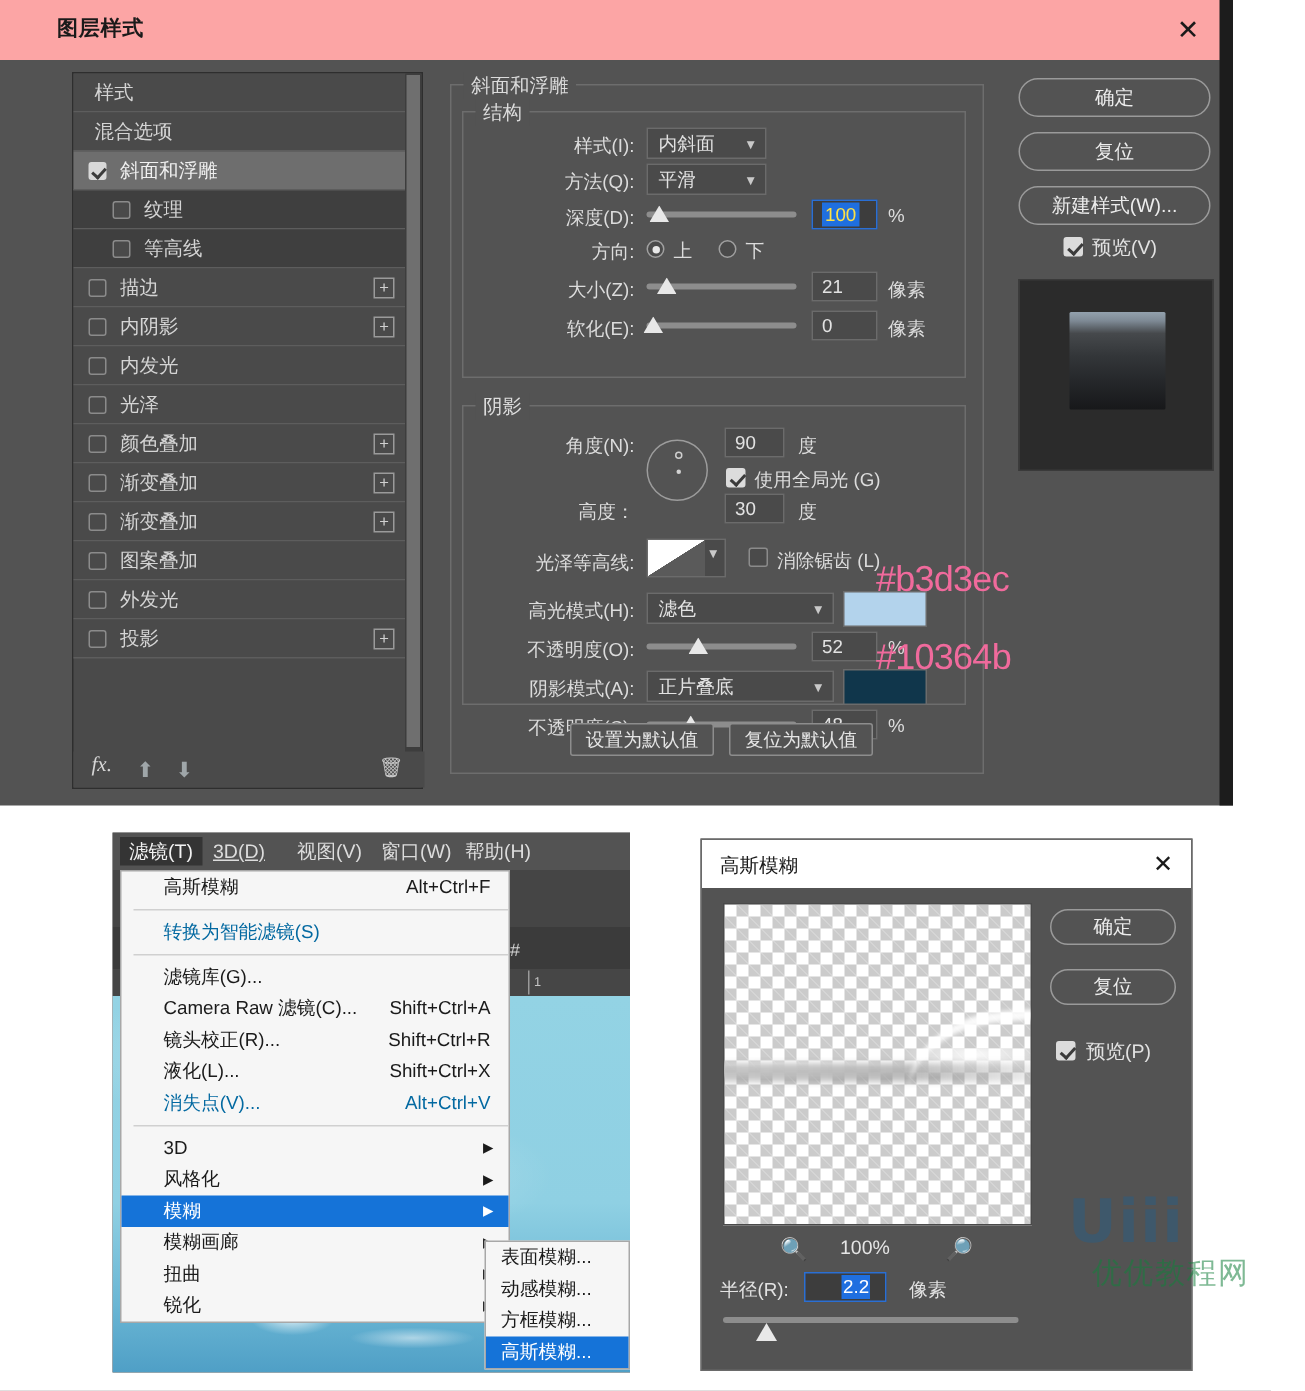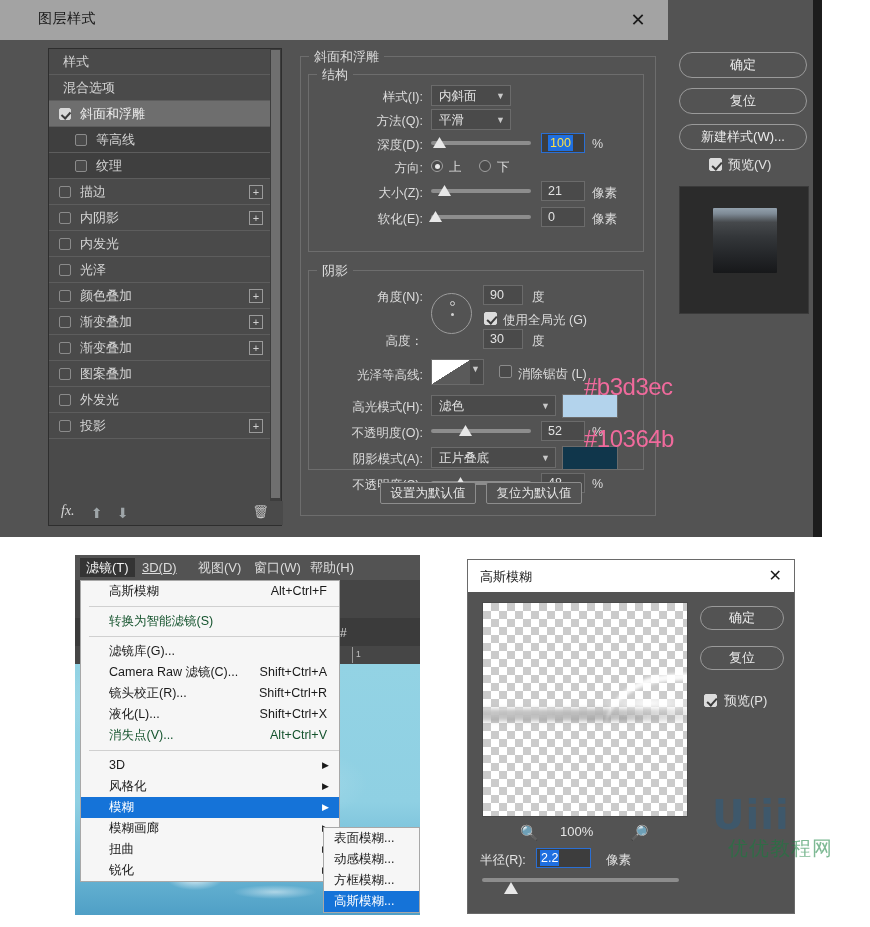--- a/index.html
+++ b/index.html
@@ -11,22 +11,23 @@
     overflow: hidden;
   }
   #root { position: relative; width: 870px; height: 927px; background:#ffffff; }
 
   
   #layer-style-dialog {
     position: absolute; left: 0; top: 0; width: 822px; height: 537px;
     background: #535353;
   }
   .ls-titlebar {
-    position: absolute; left: 0; top: 0; width: 668px; height: 40px;
-    background: #a3a3a3;
+    position: absolute; left: 0; top: 0; width: 822px; height: 40px;
+    background: #fca5a5;
+    font-weight: bold;
   }
   .ls-title {
     position: absolute; left: 38px; top: 10px;
     font-size: 14px; color: #1a1a1a; letter-spacing: .5px;
   }
   .ls-close {
     position: absolute; right: 18px; top: 8px;
     width: 24px; height: 24px; color: #1a1a1a;
     font-size: 18px; line-height: 24px; text-align: center;
     cursor: pointer;
@@ -230,21 +231,21 @@
   .tb-glyph { position:absolute; color:#b9b9b9; font-size:13px; }
 
   #filter-menu {
     position:absolute; left:5px; top:25px; width:260px;
     background:#f6f6f6; border:1px solid #a8a8a8;
   }
   .menu-item {
     position:relative; height:21px; font-size:12.5px; color:#1a1a1a;
     line-height:21px; padding-left:28px; white-space:nowrap;
   }
-  .menu-item.disabled { color:#14532d; }
+  .menu-item.disabled { color:#0369a1; }
   .menu-item.hl { background:#1573d8; color:#ffffff; }
   .menu-item .accel {
     position:absolute; right:12px; top:0; font-size:12.5px;
   }
   .menu-item .sub-arrow {
     position:absolute; right:10px; top:0; font-size:9px;
   }
   .menu-sep { height:1px; background:#d0d0d0; margin:4px 0 4px 8px; }
 
   #blur-submenu {
@@ -294,21 +295,21 @@
   }
   .gb-zoomrow { position:absolute; left:14px; top:262px; width:206px; height:22px; }
   .gb-zoomrow .zicon { position:absolute; font-size:15px; color:#dadada; }
   .gb-zoomrow .zpct  { position:absolute; left:78px; top:2px; font-size:13px; color:#e5e5e5; }
   .gb-radius-label { position:absolute; left:12px; top:292px; font-size:12.5px; color:#e2e2e2; }
   #gb-radius-box {
     position:absolute; left:68px; top:288px; width:55px; height:20px;
     background:#3d3d3d; border:1px solid #2a6fd4; font-size:12.5px; color:#e5e5e5;
     line-height:19px; padding-left:3px;
   }
-  #gb-radius-box .sel { background:#1f6fe0; color:#ffffff; padding:1px 1px; }
+  #gb-radius-box .sel { background:#1f6fe0; color:#ffffff; padding:1px 1px;margin-left:21px; }
   .gb-radius-unit { position:absolute; left:138px; top:292px; font-size:12.5px; color:#e2e2e2; }
   #gb-slider-track { position:absolute; left:14px; top:318px; width:197px; height:4px; background:#8d8d8d; border-radius:2px; }
   #gb-slider-knob { position:absolute; left:36px; top:322px; width:14px; height:12px; background:#e8e8e8; clip-path: polygon(50% 0%, 100% 100%, 0% 100%); }
   .gb-pill {
     position:absolute; left:232px; width:84px; height:24px;
     border:1px solid #9a9a9a; border-radius:12px; background:#535353;
     color:#ececec; font-size:13px; text-align:center; line-height:22px;
   }
   #gb-preview-chk { position:absolute; left:236px; top:134px; }
   #gb-preview-chk .lbl { position:absolute; left:20px; top:-2px; font-size:13px; color:#e2e2e2; white-space:nowrap; }
@@ -343,25 +344,25 @@
           </div>
           <div class="style-row plain">
             <span>混合选项</span>
           </div>
           <div class="style-row selected">
             <span class="cb"></span>
             <span>斜面和浮雕</span>
           </div>
           <div class="style-row sub">
             <span class="cb"></span>
+            <span>纹理</span>
+          </div>
+          <div class="style-row sub">
+            <span class="cb"></span>
             <span>等高线</span>
-          </div>
-          <div class="style-row sub">
-            <span class="cb"></span>
-            <span>纹理</span>
           </div>
           <div class="style-row">
             <span class="cb"></span>
             <span>描边</span>
             <span class="plus">+</span>
           </div>
           <div class="style-row">
             <span class="cb"></span>
             <span>内阴影</span>
             <span class="plus">+</span>

